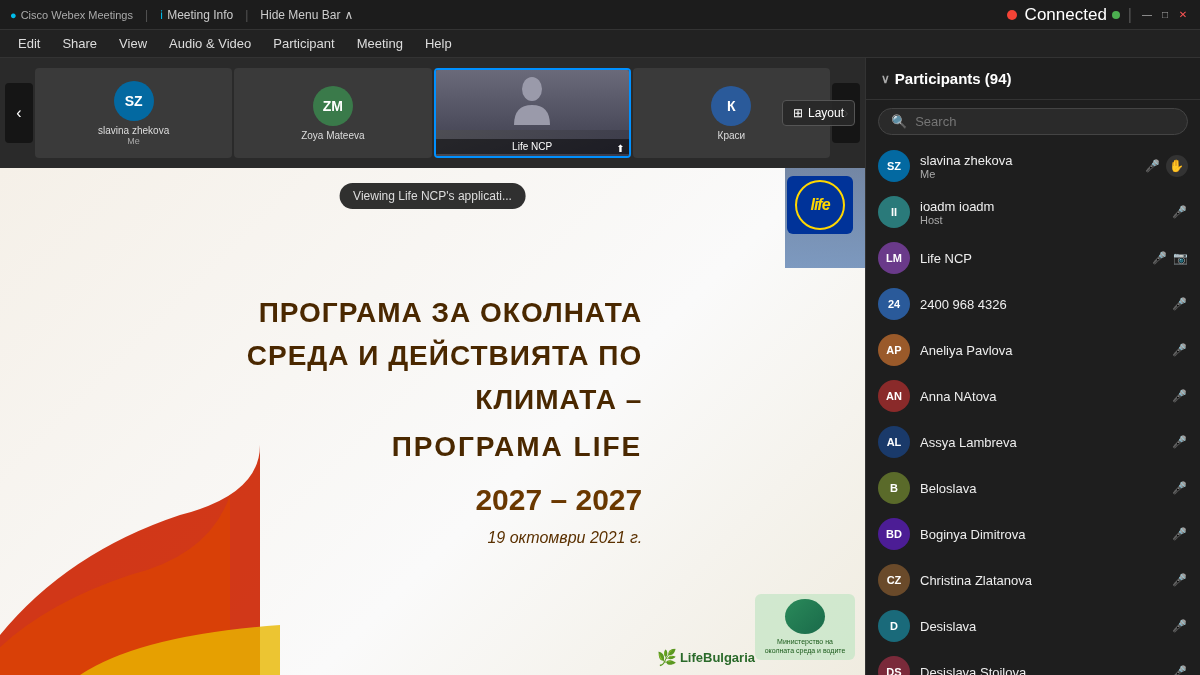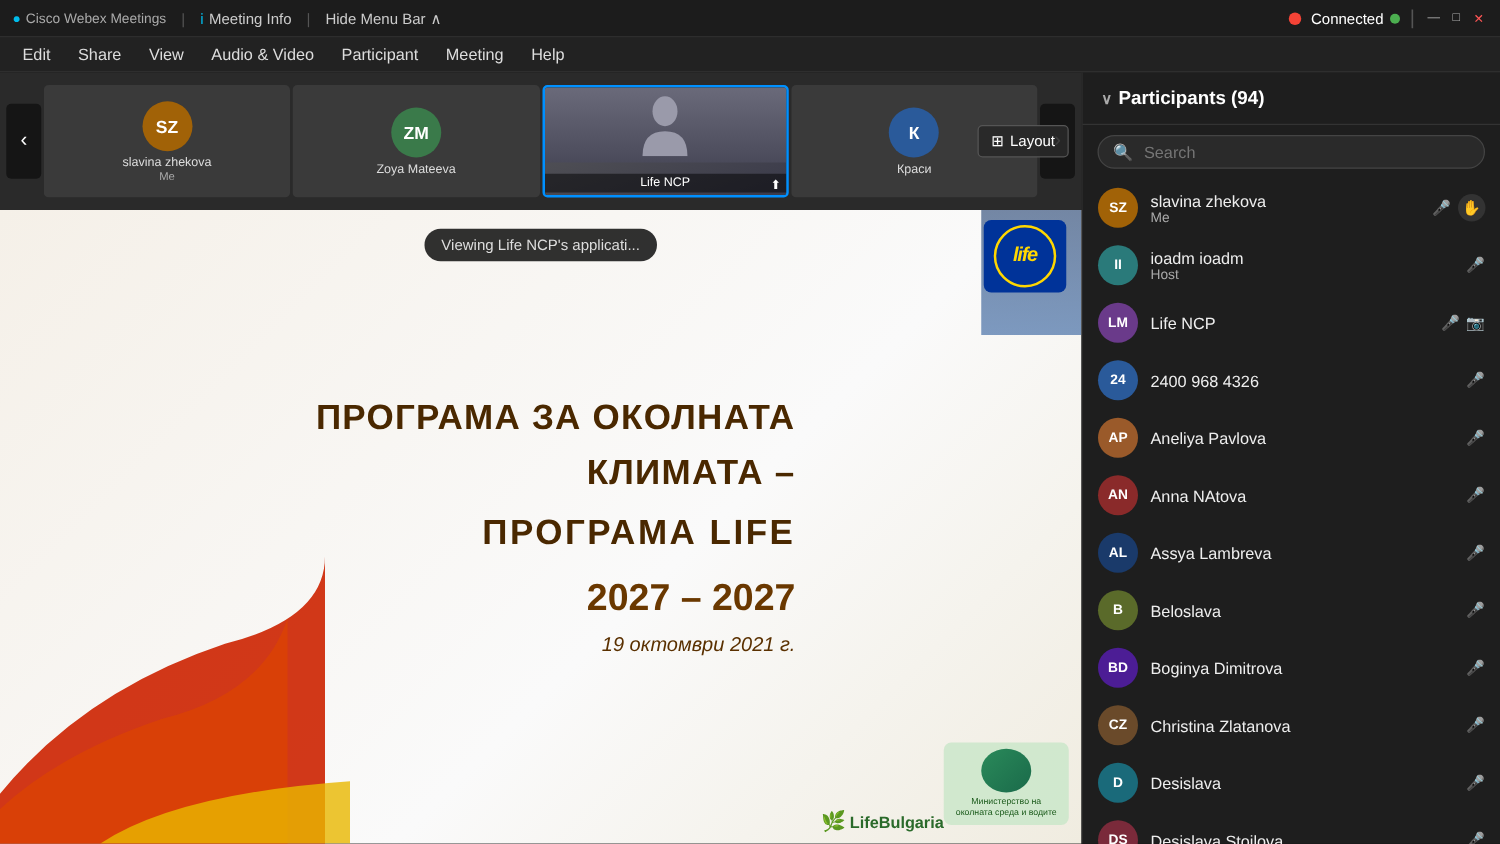--- a/index.html
+++ b/index.html
@@ -55,21 +55,21 @@
     }
     .title-bar-right {
       display: flex;
       align-items: center;
       gap: 8px;
     }
     .connected-badge {
       display: flex;
       align-items: center;
       gap: 5px;
-      font-size: 12px;
+      font-size: 17px;
       color: #fff;
     }
     .connected-dot {
       width: 8px;
       height: 8px;
       border-radius: 50%;
       background: #4caf50;
     }
     .record-dot {
       width: 10px;
@@ -427,21 +427,21 @@
       align-items: center;
       justify-content: center;
       font-size: 12px;
     }
     .camera-icon {
       font-size: 12px;
       color: #aaa;
     }
 
     
-    .av-gray { background: #a16207; }
+    .av-gray { background: #0369a1; }
     .av-green { background: #3a7a4a; }
     .av-purple { background: #6a3a8a; }
     .av-blue { background: #2a5a9a; }
     .av-orange { background: #9a5a2a; }
     .av-teal { background: #2a7a7a; }
     .av-red { background: #8a2a2a; }
     .av-darkblue { background: #1a3a6a; }
     .av-olive { background: #5a6a2a; }
     .av-pink { background: #4c1d95; }
     .av-brown { background: #6a4a2a; }
@@ -572,20 +572,21 @@
         <div class="life-logo-area">
           <div style="background:#003399;border-radius:6px;padding:4px 8px;display:flex;align-items:center;justify-content:center;">
             <div style="border:2px solid #ffd700;border-radius:50%;width:50px;height:50px;display:flex;align-items:center;justify-content:center;background:#003399;">
               <span style="color:#ffd700;font-style:italic;font-weight:bold;font-size:16px;letter-spacing:-1px;">life</span>
             </div>
           </div>
         </div>
 
         <div class="slide-content">
           <div class="slide-title-main">ПРОГРАМА ЗА ОКОЛНАТА</div>
+          <div class="slide-title-main">СРЕДА И ДЕЙСТВИЯТА ПО</div>
           <div class="slide-title-main">КЛИМАТА –</div>
           <div style="margin: 15px 0;"></div>
           <div class="slide-title-secondary">ПРОГРАМА LIFE</div>
           <div style="margin: 15px 0;"></div>
           <div class="slide-year">2027 – 2027</div>
           <div class="slide-date">19 октомври 2021 г.</div>
         </div>
 
         <div class="ministry-logo">
           <div style="width:40px;height:35px;background:linear-gradient(135deg,#2a8a5a,#1a6a4a);border-radius:50%;margin:0 auto 3px;"></div>

